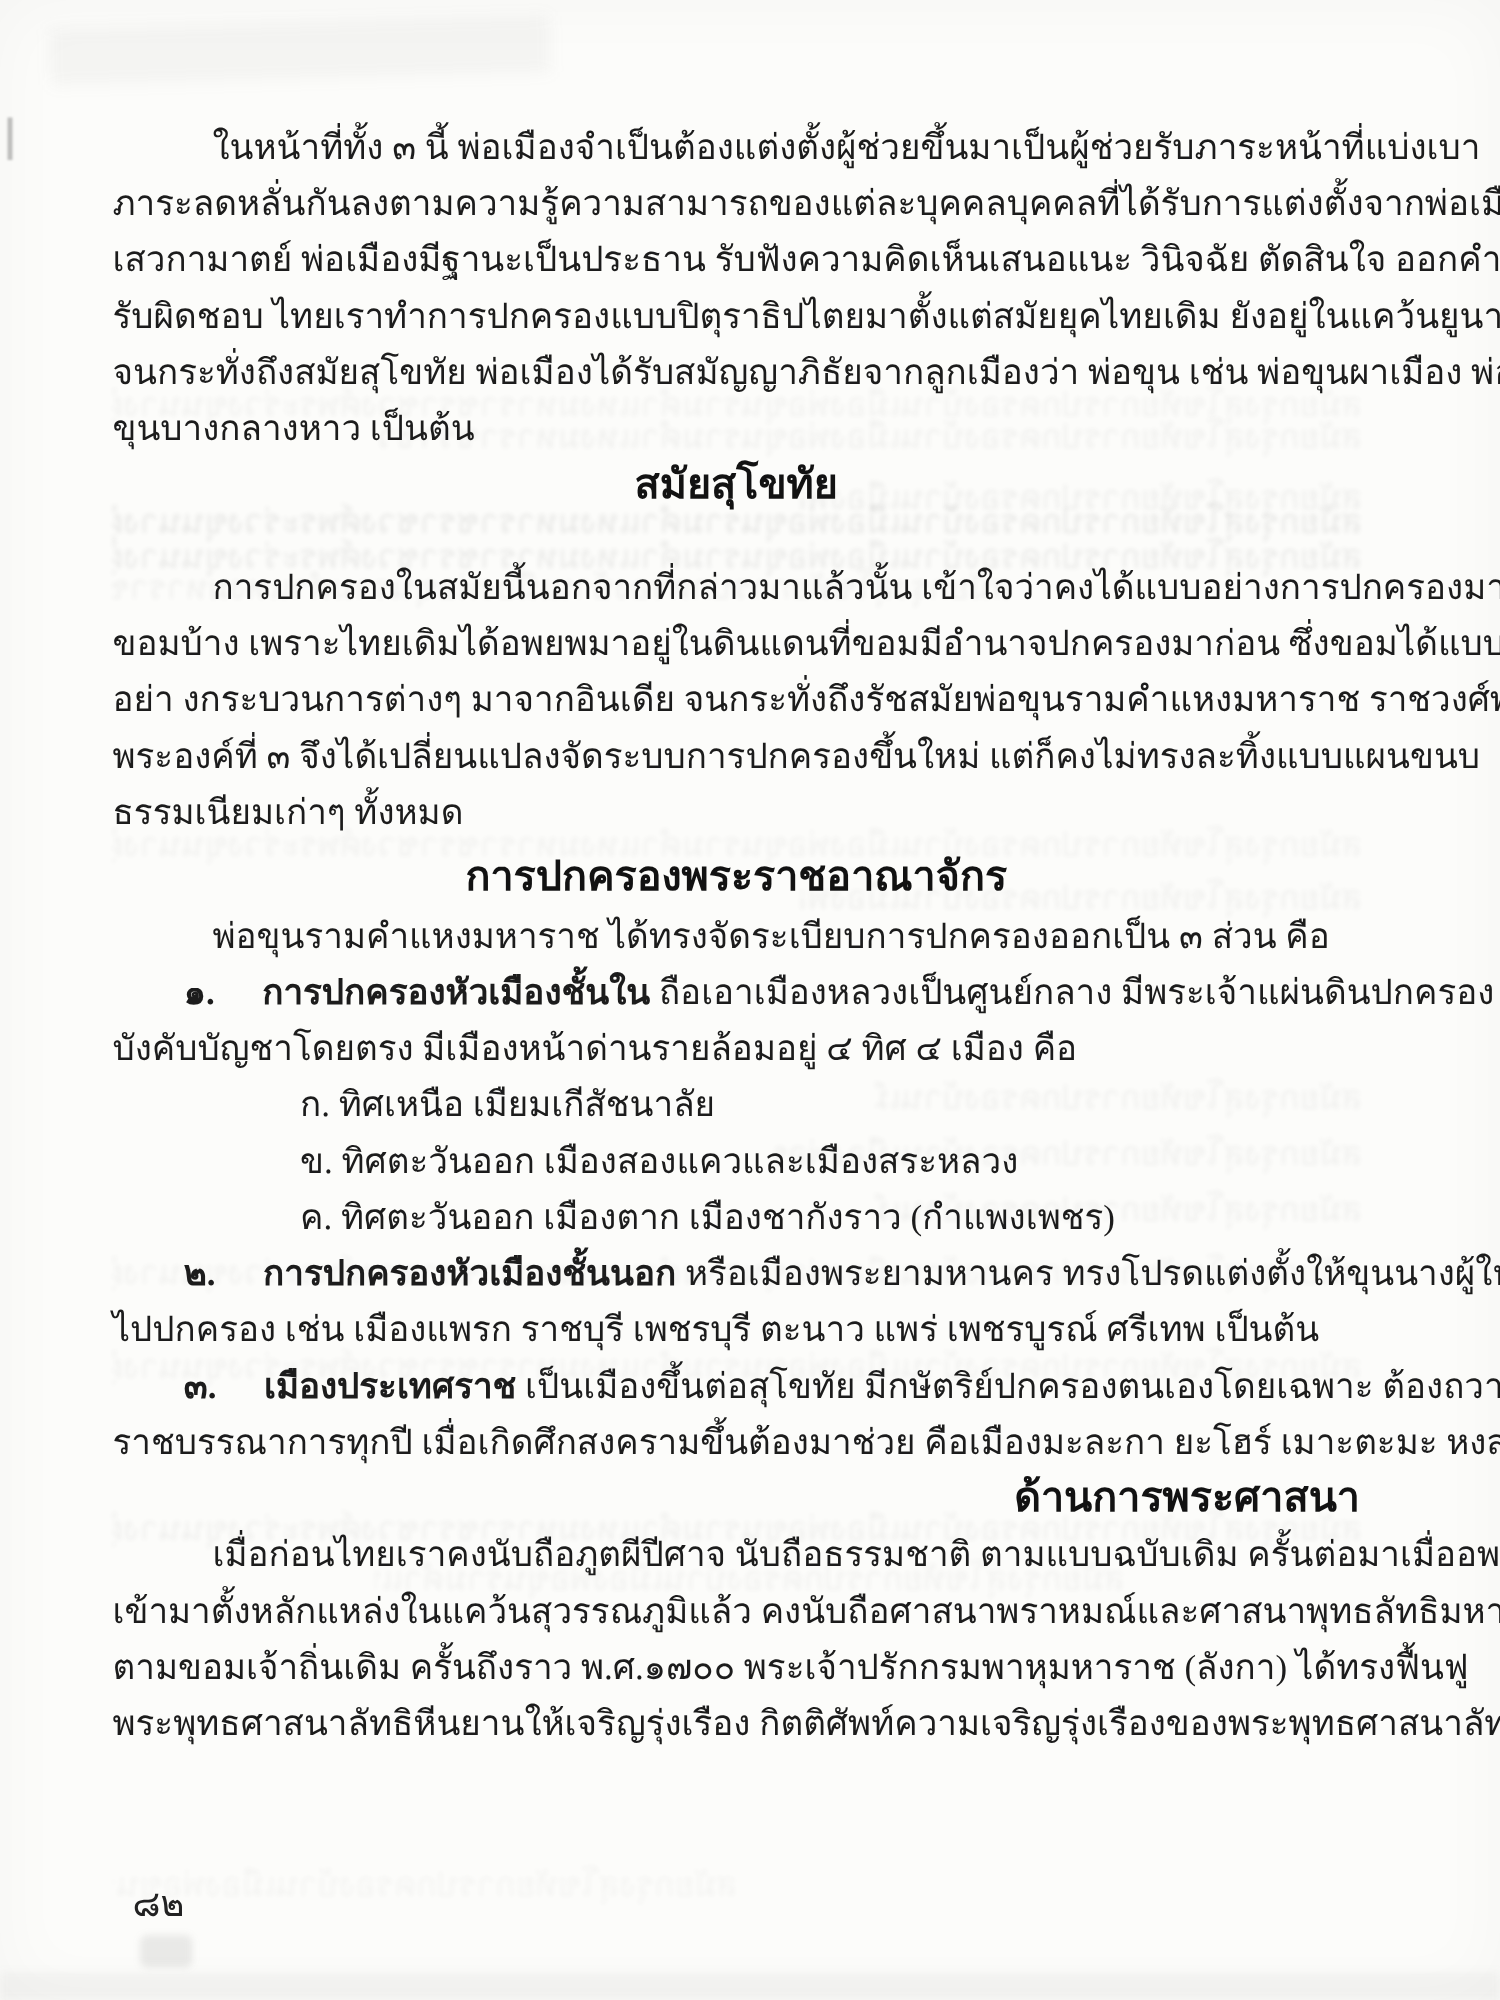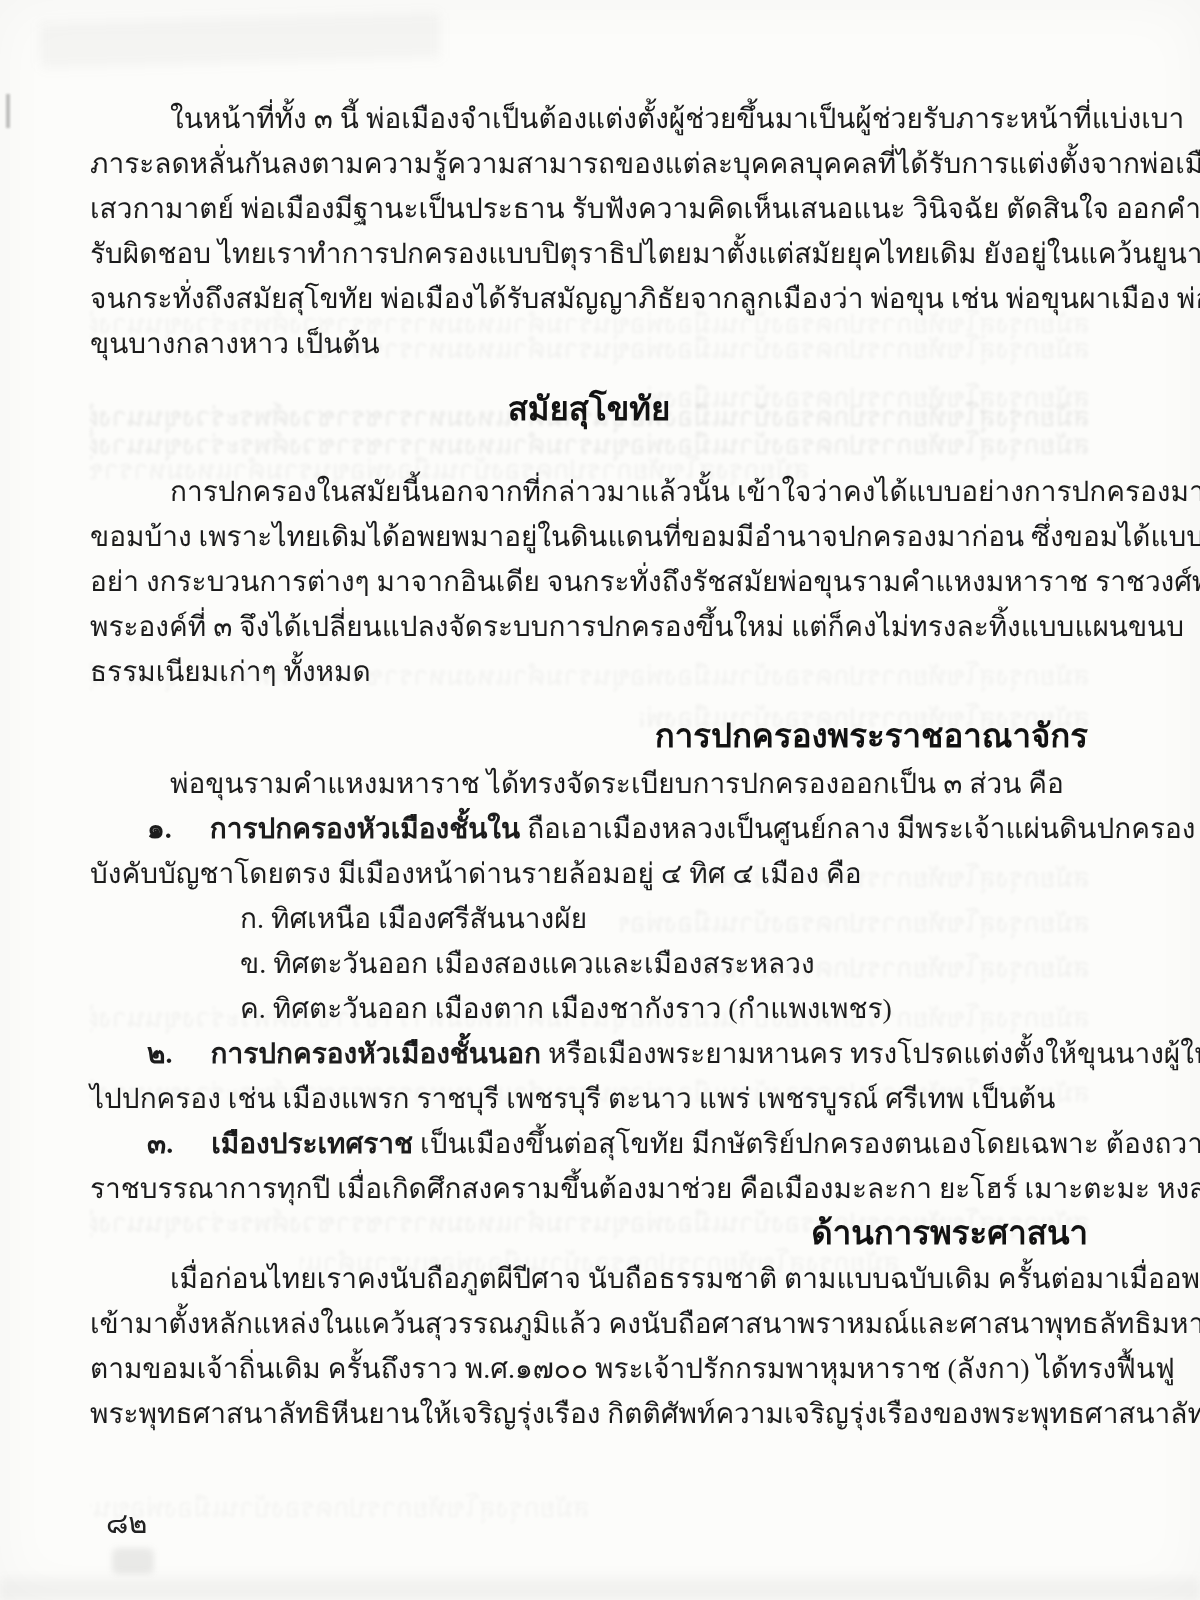--- a/index.html
+++ b/index.html
@@ -25,22 +25,22 @@
   .ind{padding-left:80px;}
   .itemline{padding-left:57px;}
   .dir{padding-left:150px;}
   .itm{font-weight:700;margin-right:38px;}
   .ittl{font-weight:700;}
   .heading{
     display:block;height:45px;line-height:45px;
     text-align:center;font-weight:700;font-size:33px;color:#121212;
     margin:0;
   }
-  .h1{margin-bottom:37px;margin-top:21px;}
-  .h2{margin-top:20px;margin-bottom:2px;text-align:right;}
+  .h1{margin-bottom:37px;}
+  .h2{margin-top:7px;margin-bottom:2px;}
   .h3{margin:0;text-align:right;}
   .pagenum{
     position:absolute;left:106px;top:1500px;
     font-size:29px;font-weight:400;color:#222;
   }
   
   .ghosts{position:absolute;inset:0;pointer-events:none;}
   .ghost{
     position:absolute;height:36px;overflow:hidden;white-space:nowrap;
     filter:blur(1.5px);transform:scaleX(-1);
@@ -119,21 +119,21 @@
     <p class="para">
       <span class="ln ind">พ่อขุนรามคำแหงมหาราช ได้ทรงจัดระเบียบการปกครองออกเป็น ๓ ส่วน คือ</span>
     </p>
 
     <p class="para">
       <span class="ln j itemline"><b class="itm">๑.</b><b class="ittl">การปกครองหัวเมืองชั้นใน</b> <span>ถือเอาเมืองหลวงเป็นศูนย์กลาง มีพระเจ้าแผ่นดินปกครอง</span></span>
       <span class="ln">บังคับบัญชาโดยตรง มีเมืองหน้าด่านรายล้อมอยู่ ๔ ทิศ ๔ เมือง คือ</span>
     </p>
 
     <p class="para">
-      <span class="ln dir">ก. ทิศเหนือ เมืองศรีสันนางผัย</span>
+      <span class="ln dir">ก. ทิศเหนือ เมืยมเกีสัชนาลัย</span>
       <span class="ln dir">ข. ทิศตะวันออก เมืองสองแควและเมืองสระหลวง</span>
       <span class="ln dir">ค. ทิศตะวันออก เมืองตาก เมืองชากังราว (กำแพงเพชร)</span>
     </p>
 
     <p class="para">
       <span class="ln j itemline"><b class="itm">๒.</b><b class="ittl">การปกครองหัวเมืองชั้นนอก</b> <span>หรือเมืองพระยามหานคร ทรงโปรดแต่งตั้งให้ขุนนางผู้ใหญ่</span></span>
       <span class="ln">ไปปกครอง เช่น เมืองแพรก ราชบุรี เพชรบุรี ตะนาว แพร่ เพชรบูรณ์ ศรีเทพ เป็นต้น</span>
     </p>
 
     <p class="para">

